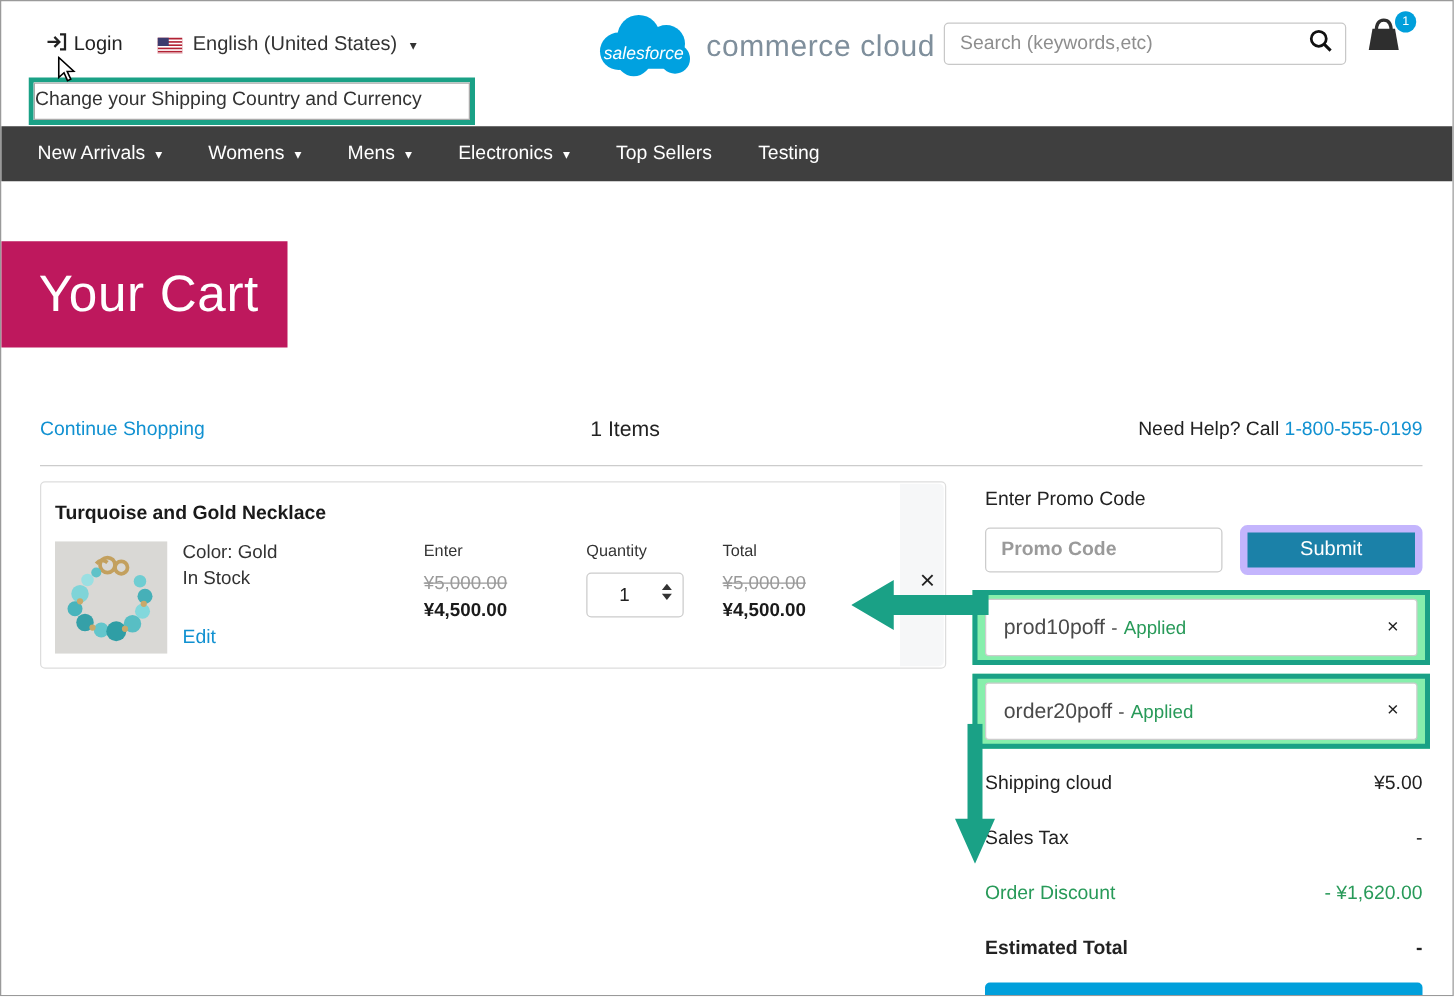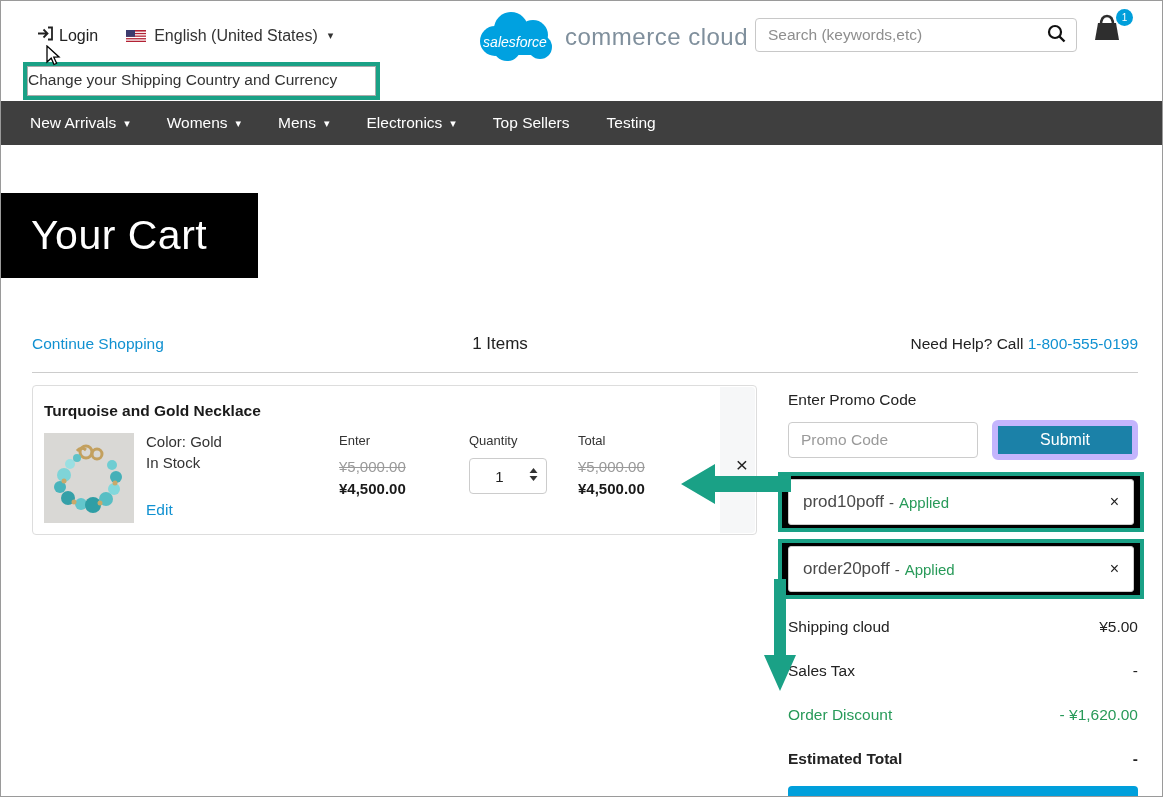--- a/index.html
+++ b/index.html
@@ -23,21 +23,21 @@
   .search-input::placeholder { color:#8e8e8e; }
   .bag-wrap { position:absolute; left:1090px; top:12px; width:42px; height:40px; cursor:pointer; }
   .badge { position:absolute; right:0; top:-4px; width:17px; height:17px; border-radius:50%; background:#009fdb; color:#fff; font-size:10px; display:flex; align-items:center; justify-content:center; }
 
   
   .nav { height:44px; background:#3f3f3f; display:flex; align-items:center; padding-left:29px; gap:37px; }
   .nav-item { color:#fff; font-size:15.5px; display:flex; align-items:center; gap:6px; cursor:pointer; }
   .nav-item .caret { color:#fff; }
 
   
-  .banner { margin-top:48px; width:257px; height:85px; background:#000000; display:flex; align-items:center; padding-left:30px; }
+  .banner { margin-top:48px; width:229px; height:85px; background:#be185d; display:flex; align-items:center; padding-left:30px; }
   .banner-title { color:#fff; font-size:41px; font-weight:300; letter-spacing:.5px; }
 
   
   .cart-bar { margin:56px 24px 0 31px; display:flex; align-items:center; padding-bottom:18px; border-bottom:1px solid #ccc; }
   .link { color:#1191d1; font-size:15.5px; text-decoration:none; cursor:pointer; }
   .items-count { flex:1; text-align:center; font-size:17px; color:#222; }
   .need-help { font-size:15.5px; color:#222; }
   .cart-bar .left-spacer { width:160px; }
   .cart-bar .right-box { width:330px; text-align:right; }
 
@@ -59,24 +59,24 @@
   .qty-box { margin-top:10px; width:78px; height:36px; border:1px solid #ccc; border-radius:4px; display:flex; align-items:center; padding:0 8px 0 0; cursor:pointer; background:#fff; }
   .qty-val { flex:1; text-align:center; font-size:15px; color:#222; }
   .col-total { width:130px; }
   .card-strip { position:absolute; top:1px; right:1px; bottom:1px; width:35px; background:#f6f7f8; border-radius:0 4px 4px 0; }
   .remove-x { position:absolute; top:68px; right:8px; font-size:21px; color:#222; cursor:pointer; line-height:1; }
 
   
   .right-col { width:350px; }
   .promo-title { margin-top:6px; font-size:15.5px; color:#222; }
   .promo-row { display:flex; margin-top:13px; align-items:flex-start; gap:14px; }
-  .promo-input { width:190px; height:36px; border:1px solid #ccc; border-radius:4px; padding:0 12px; font-size:15.5px; color:#333; outline:none; font-family:"Liberation Sans",sans-serif; }
+  .promo-input { width:190px; height:36px; border:1px solid #ccc; border-radius:4px; padding:0 12px; font-size:15.5px; color:#333; outline:none; font-family:"Liberation Sans",sans-serif;font-weight:bold; }
   .promo-input::placeholder { color:#9a9a9a; }
   .submit-btn { flex:1; height:40px; margin-top:-2px; background:#1b81a8; color:#fff; font-size:16px; border:6px solid #c4b5fd; border-radius:6px; cursor:pointer; font-family:"Liberation Sans",sans-serif; }
-  .promo-applied-outer { margin:12px 0 0 -10px; width:366px; border:4px solid #1aa186; background:#000000; }
+  .promo-applied-outer { margin:12px 0 0 -10px; width:366px; border:4px solid #1aa186; background:#86efac; }
   .promo-applied-outer + .promo-applied-outer { margin-top:7px; }
   .promo-applied { margin:3px 6px 3px 6px; border:1px solid #ccc; border-radius:3px; background:#fff; display:flex; align-items:center; padding:12px 14px; }
   .promo-code { font-size:17px; color:#4a4a4a; }
   .promo-sep { font-size:15px; color:#4a4a4a; margin:0 5px; }
   .promo-status { font-size:15px; color:#289a59; flex:1; }
   .promo-x { font-size:16px; color:#222; cursor:pointer; line-height:1; }
   .totals { margin-top:9px; }
   .t-row { display:flex; justify-content:space-between; padding:10px 0; font-size:15.5px; color:#222; margin-top:6px; }
   .t-row.green, .t-row.green .t-val { color:#289a59; }
   .t-row.est { font-weight:700; }

